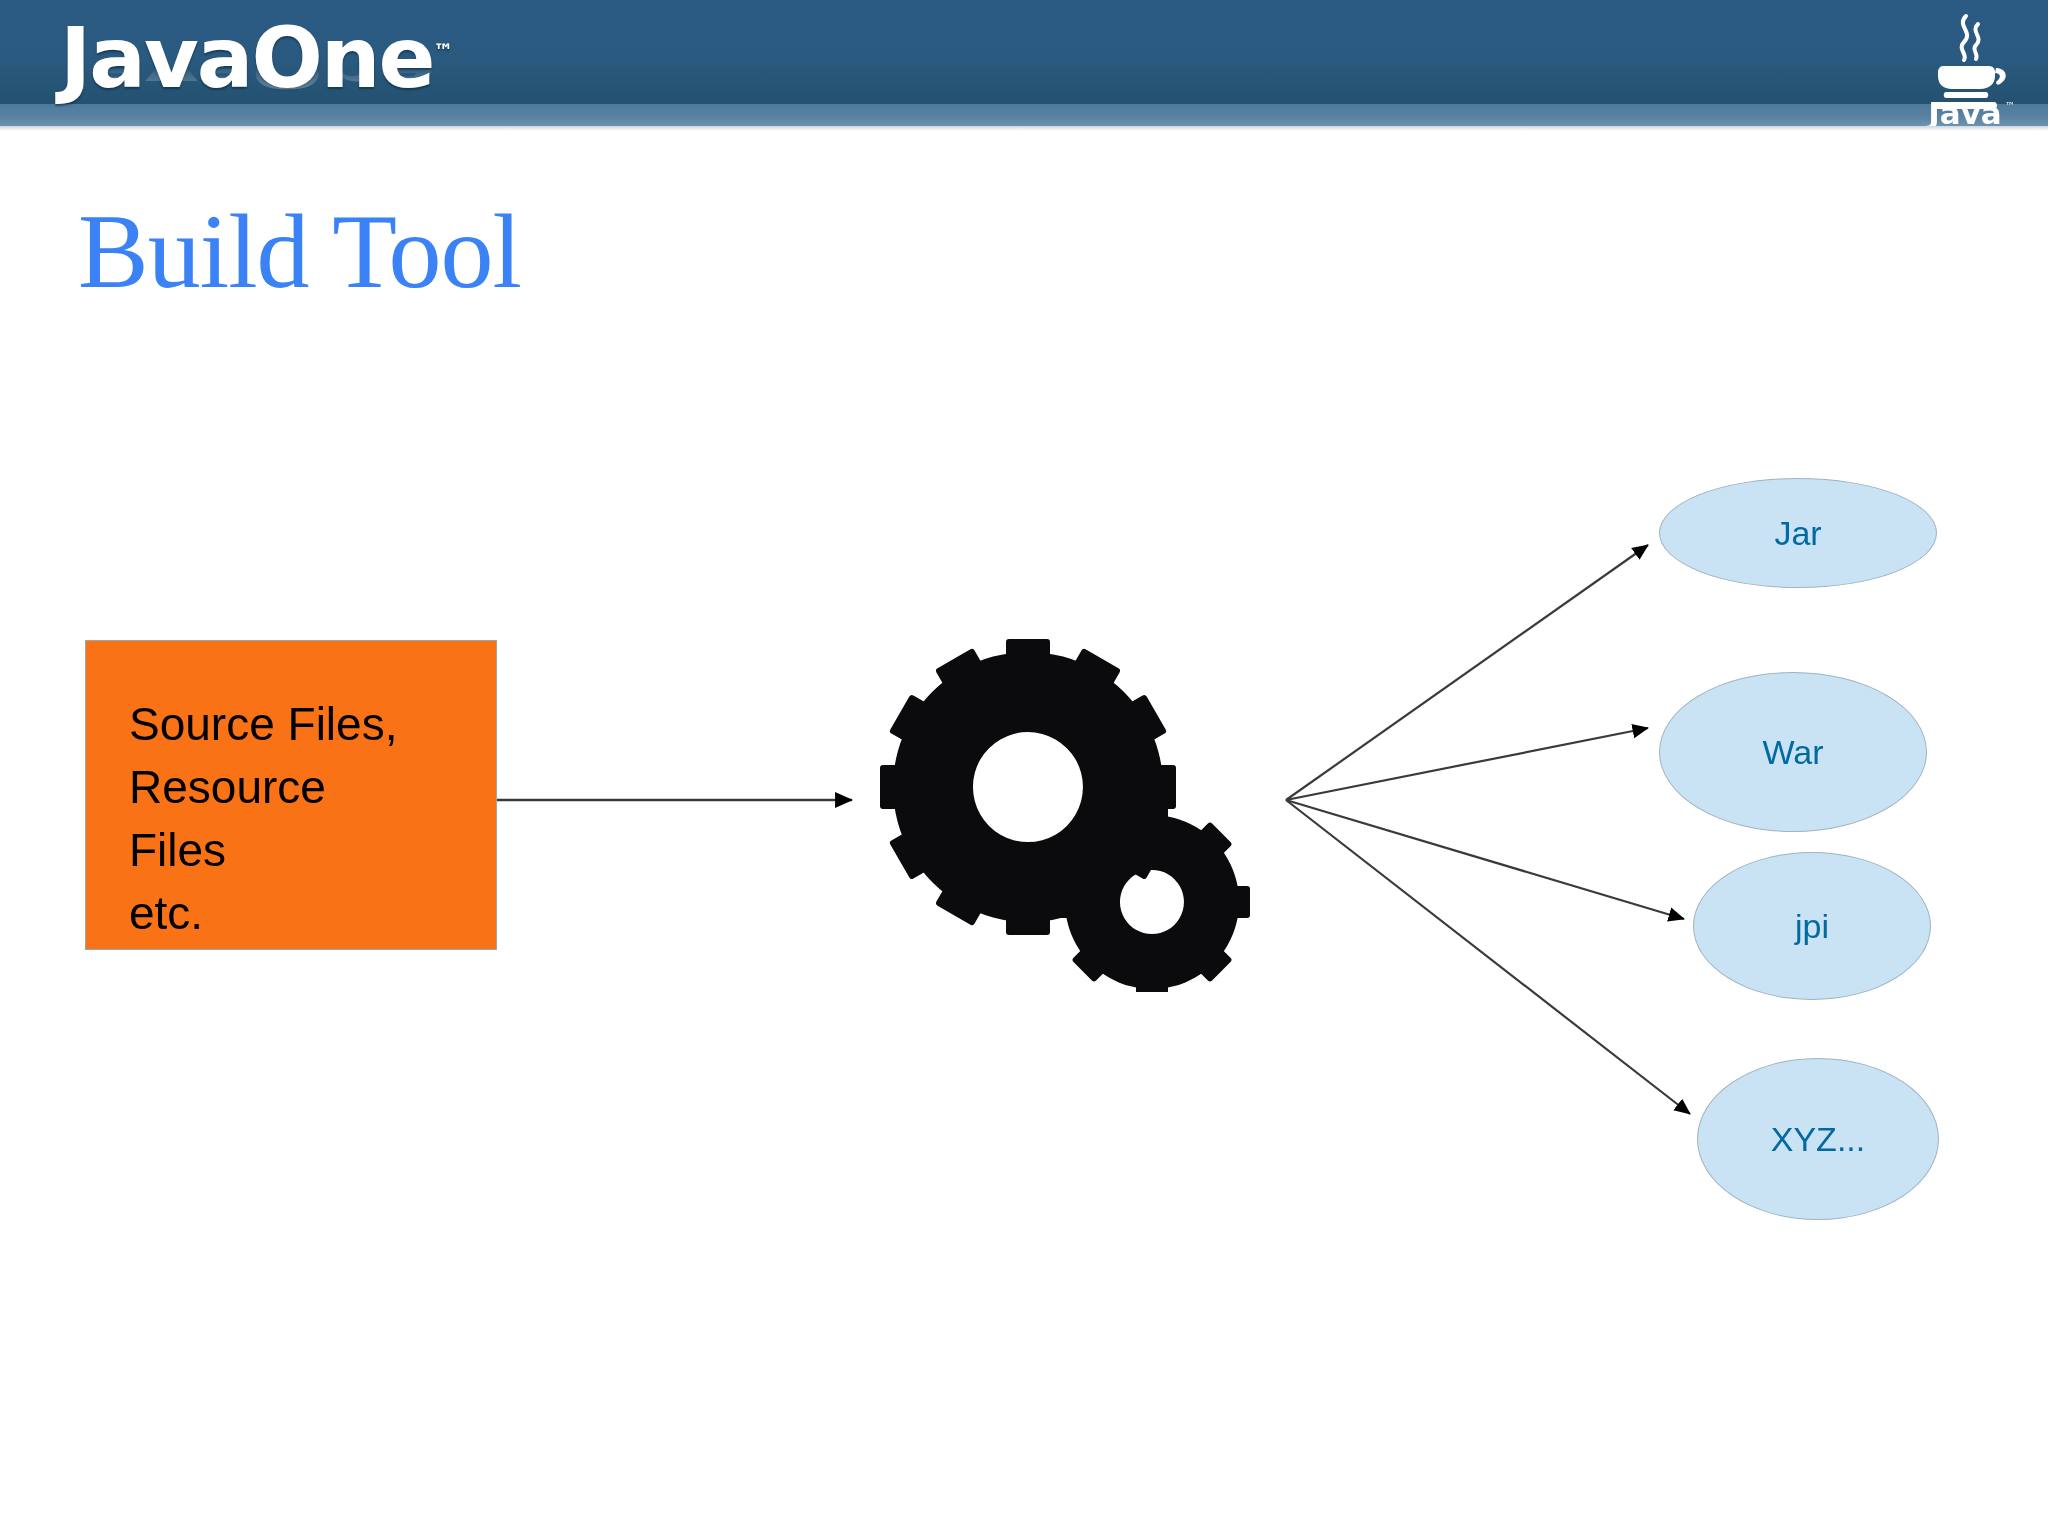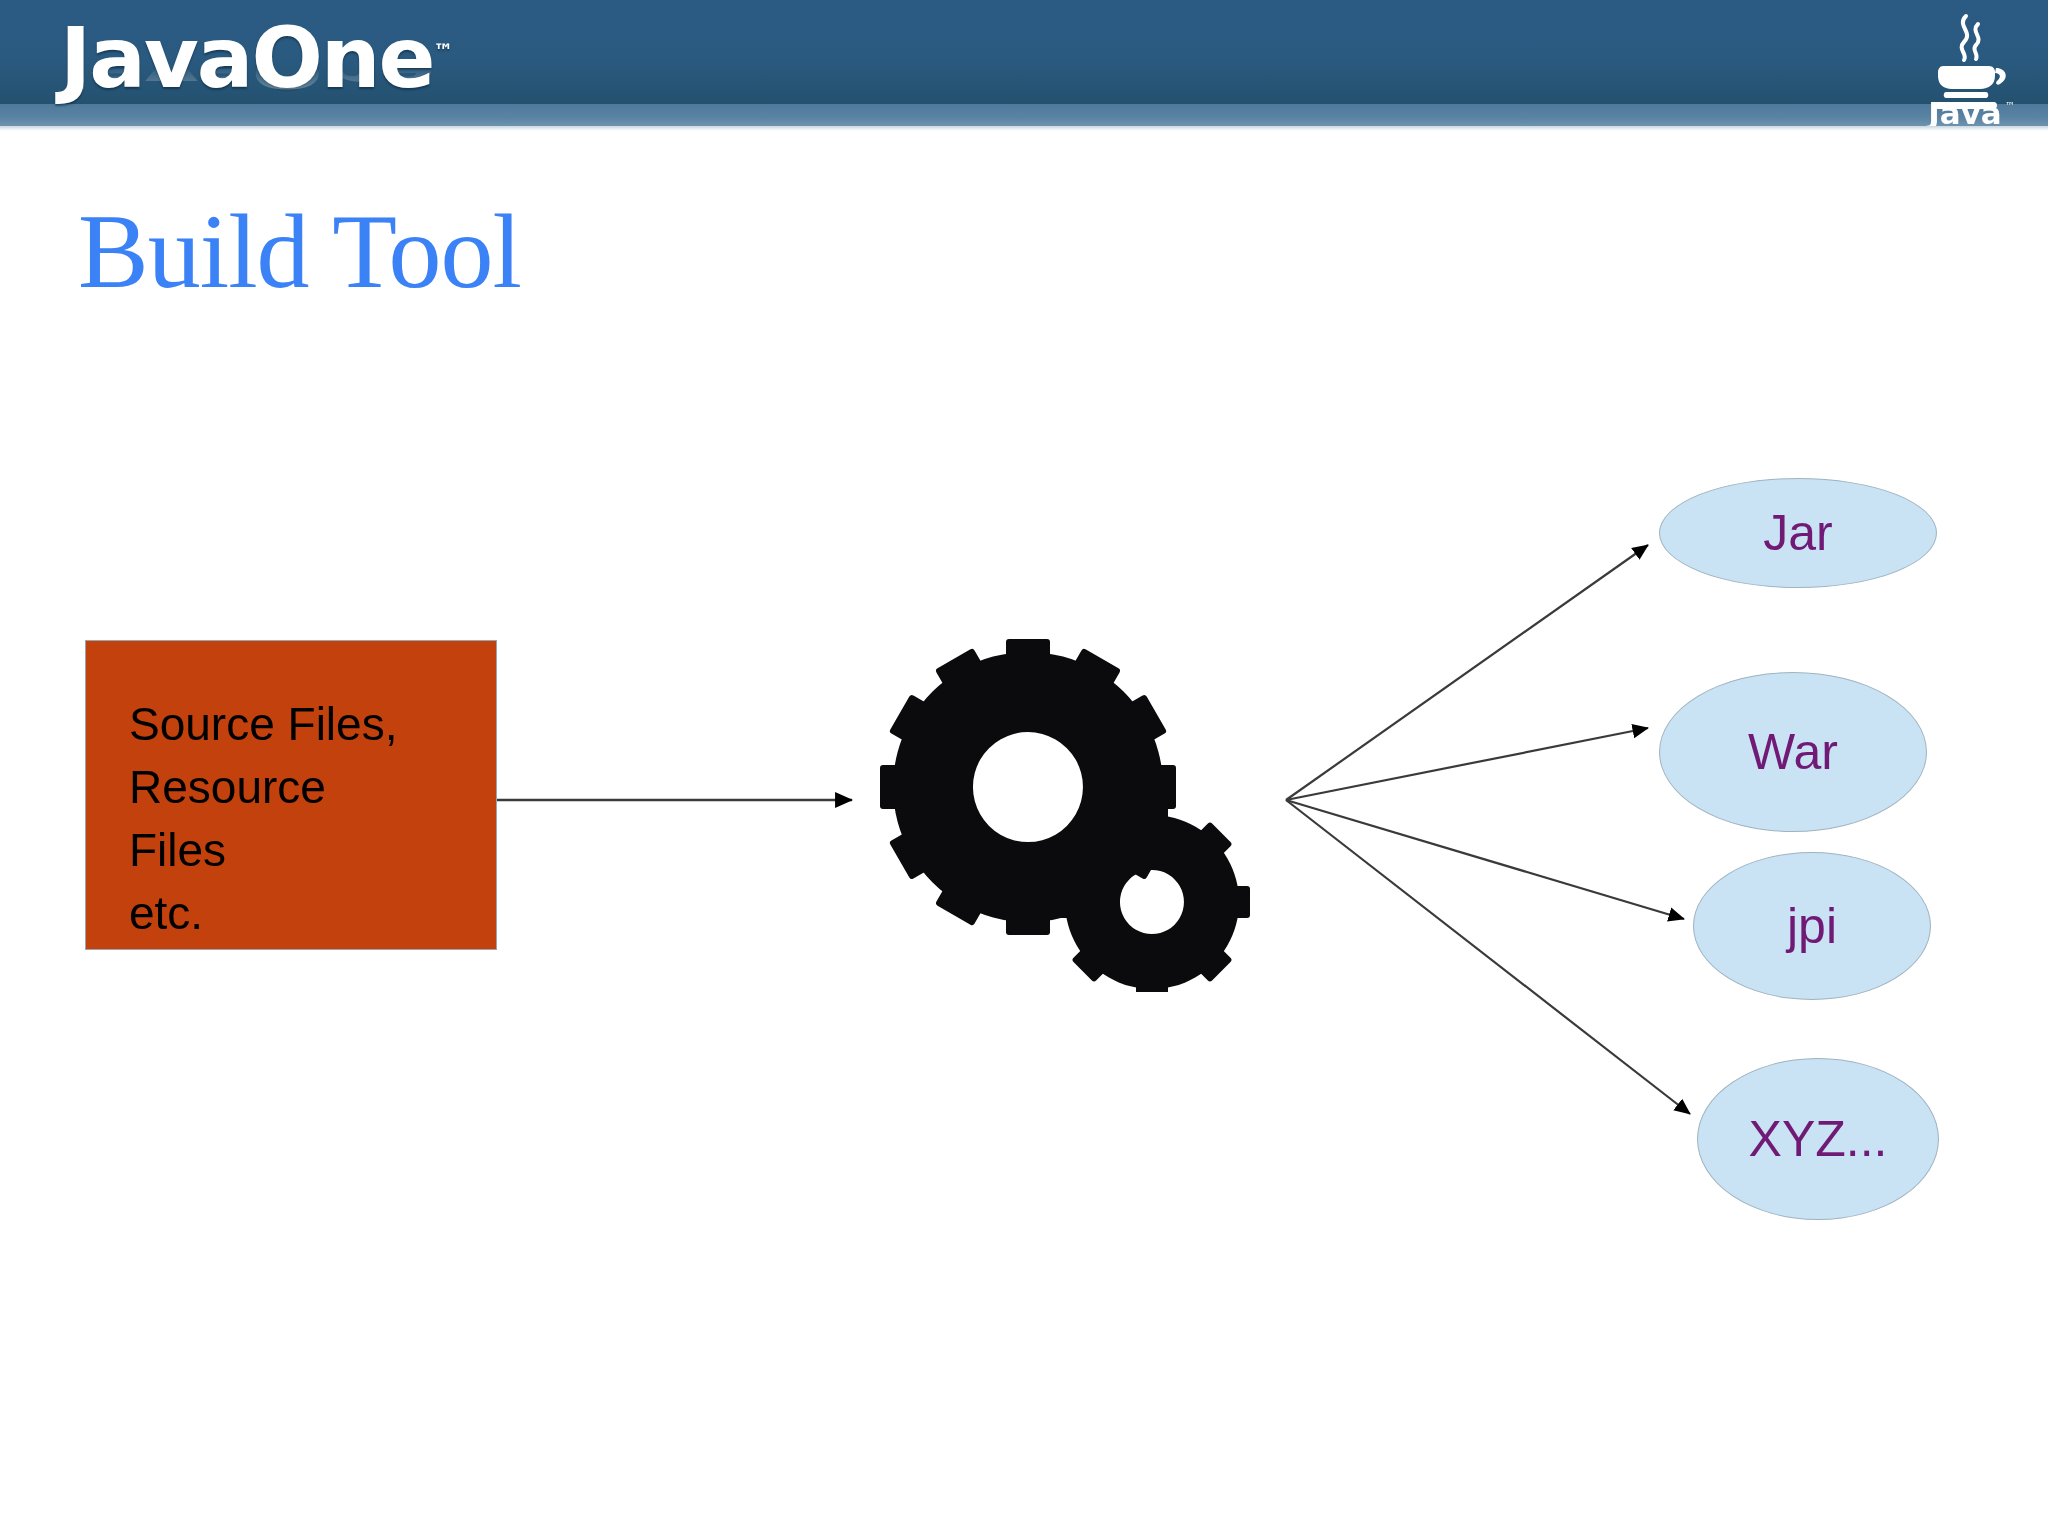--- a/index.html
+++ b/index.html
@@ -117,21 +117,21 @@
     left: 0; top: 0;
   }
 
   
   .source-box {
     position: absolute;
     left: 85px;
     top: 640px;
     width: 412px;
     height: 310px;
-    background: #c2410c;
+    background: #f97316;
     border: 1px solid #9aa6ad;
     box-sizing: border-box;
   }
   .source-box-text {
     position: absolute;
     left: 43px;
     top: 52px;
     font-size: 46px;
     line-height: 63px;
     color: #000000;
@@ -164,22 +164,22 @@
     position: absolute;
     background: #c9e3f4;
     border: 1px solid #9fb3c0;
     border-radius: 50%;
     box-sizing: border-box;
     display: flex;
     align-items: center;
     justify-content: center;
   }
   .node span {
-    font-size: 50px;
-    color: #701a75;
+    font-size: 34px;
+    color: #0369a1;
     line-height: 1;
     white-space: nowrap;
   }
   .node-jar  { left: 1659px; top: 478px;  width: 278px; height: 110px; }
   .node-war  { left: 1659px; top: 672px;  width: 268px; height: 160px; }
   .node-jpi  { left: 1693px; top: 852px;  width: 238px; height: 148px; }
   .node-xyz  { left: 1697px; top: 1058px; width: 242px; height: 162px; }
 </style>
 </head>
 <body>

